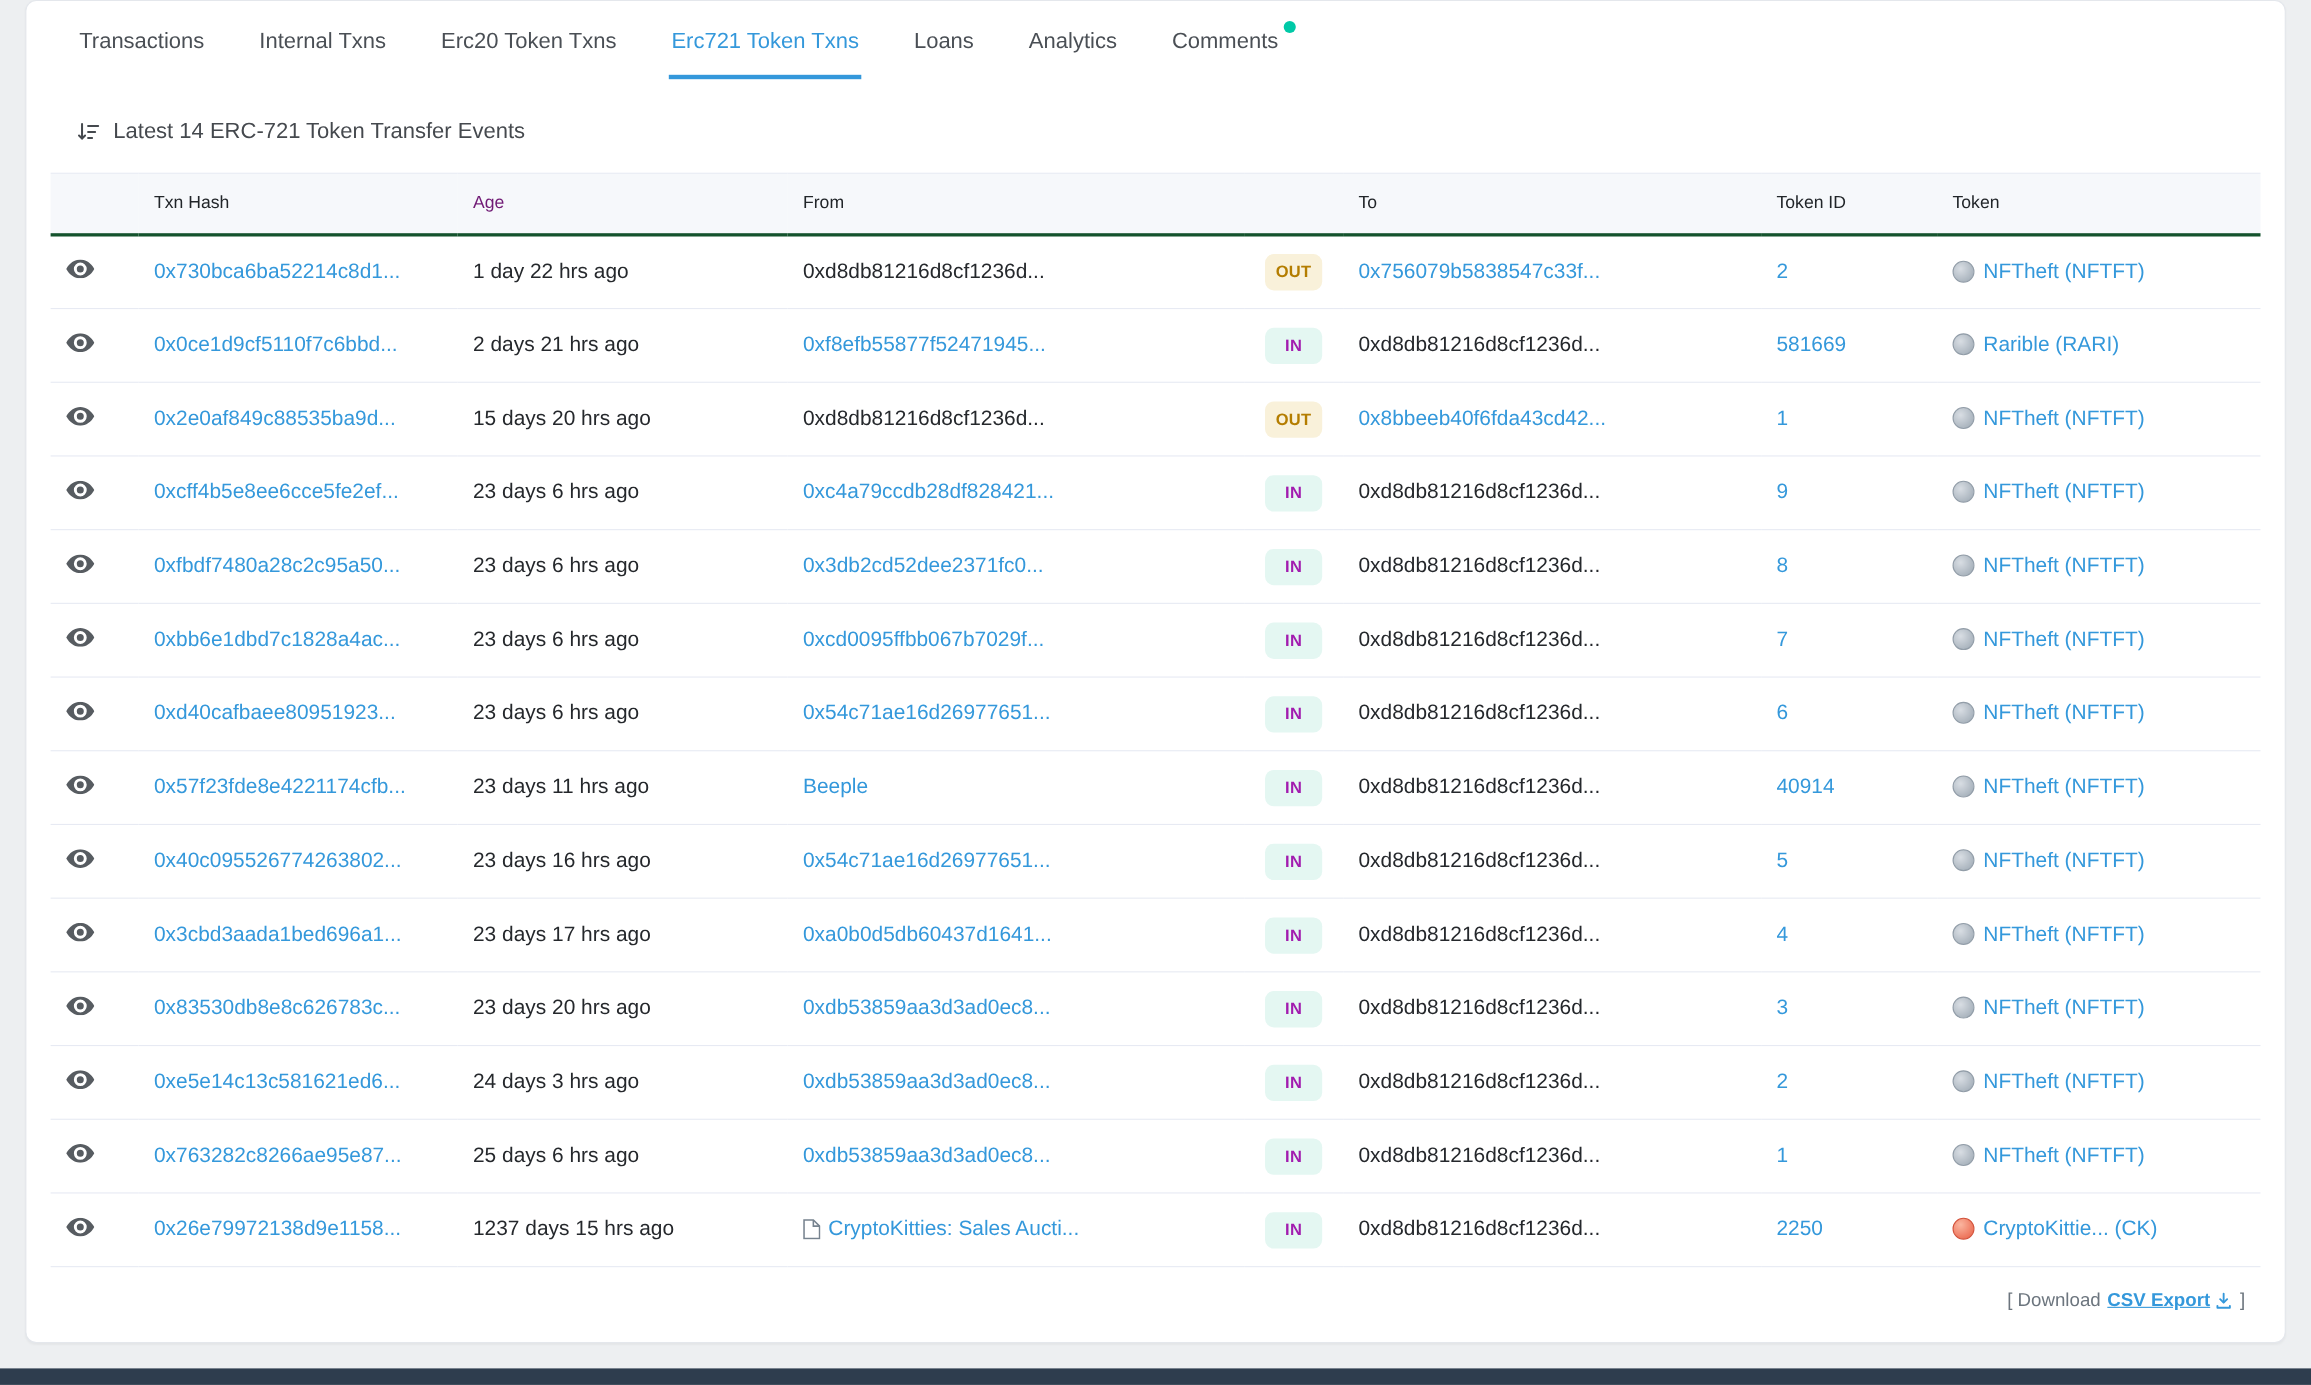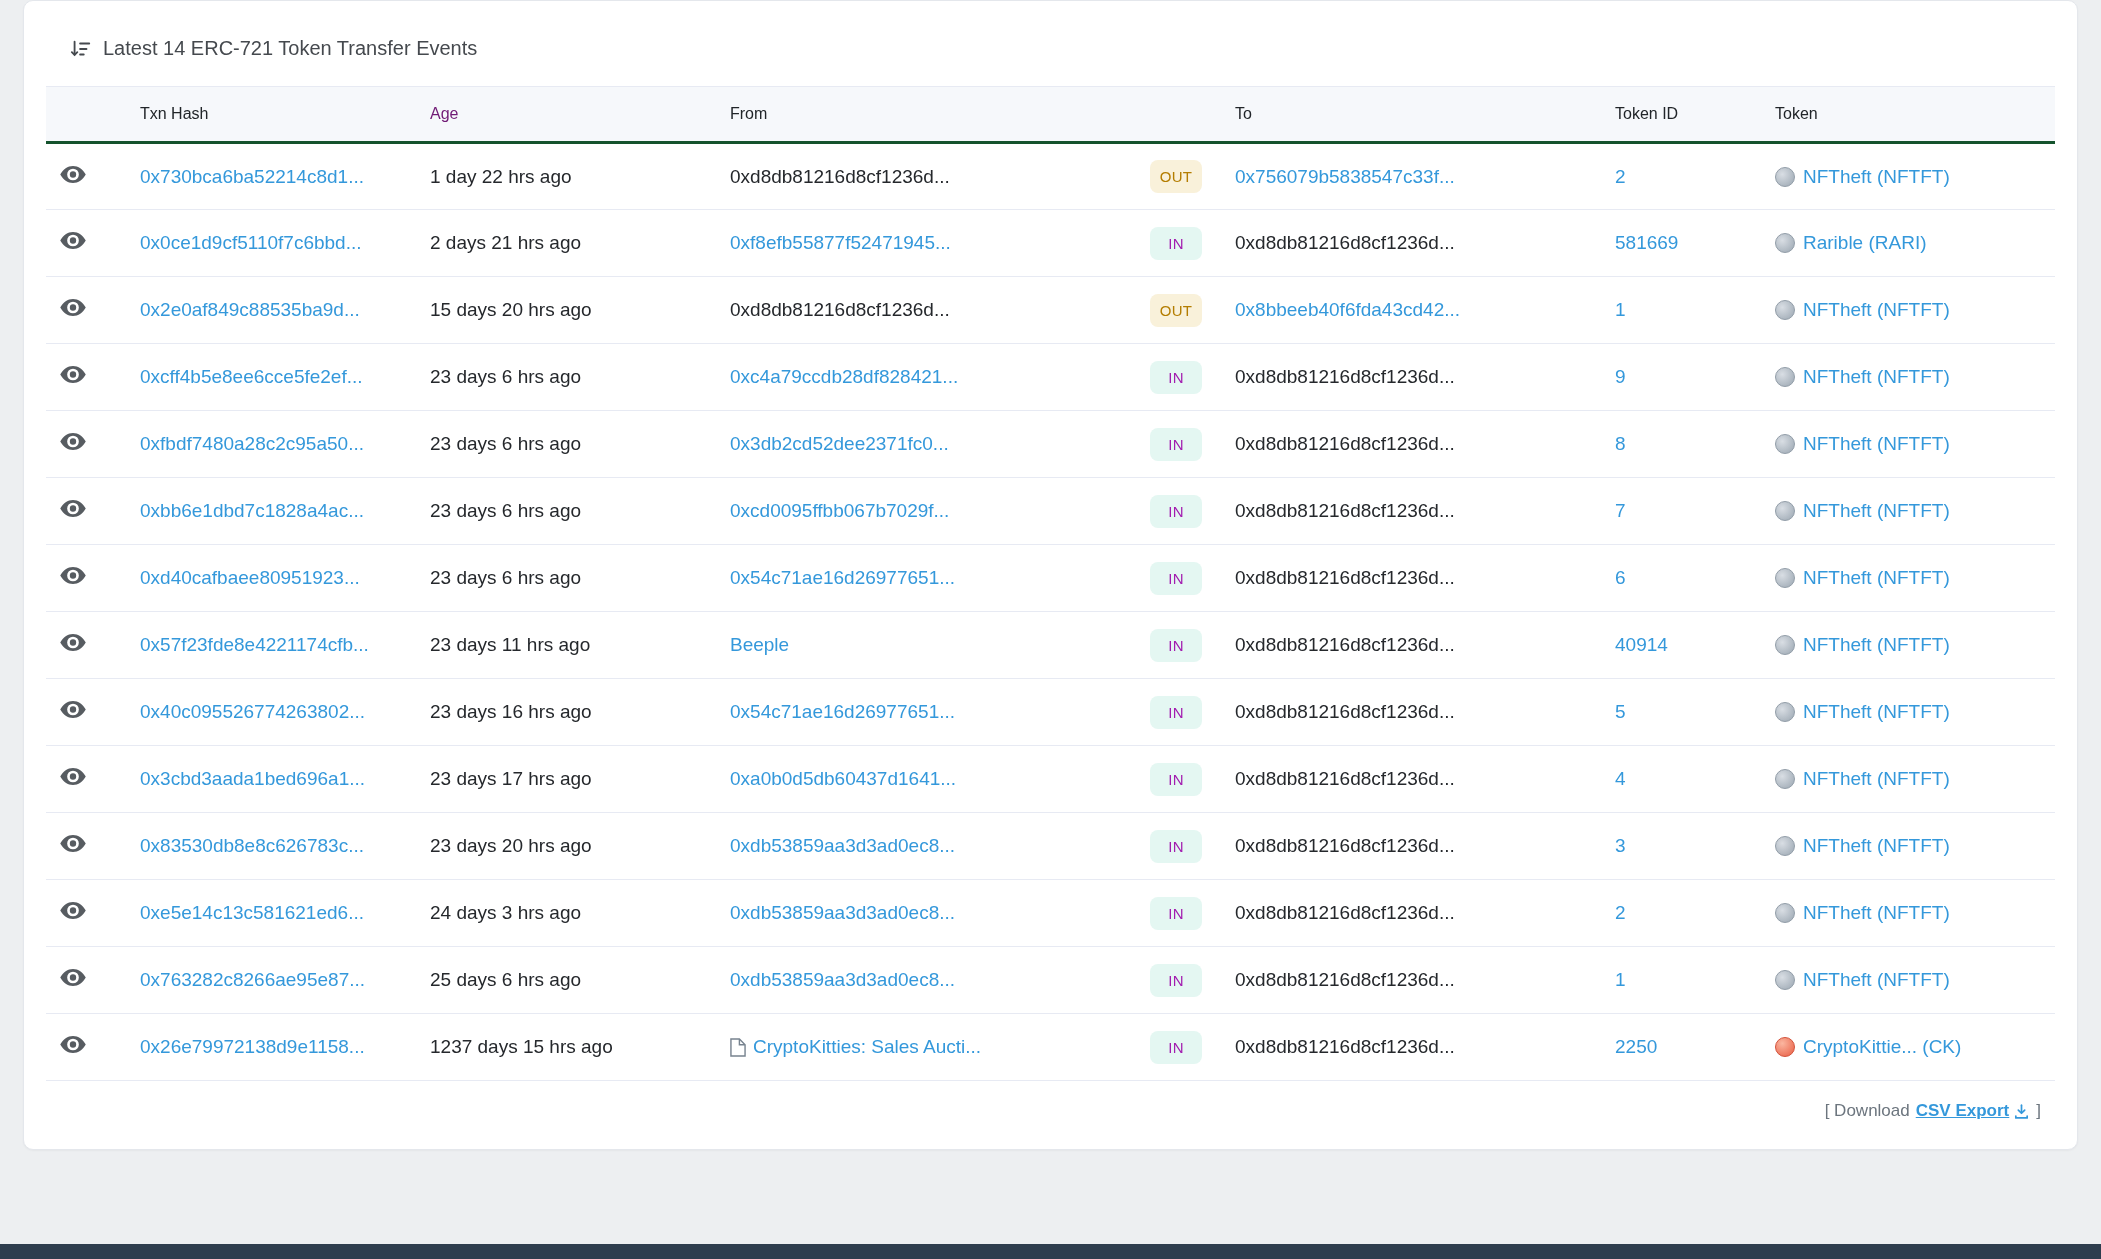--- a/index.html
+++ b/index.html
@@ -79,21 +79,21 @@
   .lnk { color: #3498db; }
   .plain { color: #25282c; }
 
   .c-dir { text-align: center; }
   .badge {
     display: inline-block;
     width: 52px;
     text-align: center;
     padding: 8px 0;
     font-size: 15px;
-    font-weight: 400;
+    font-weight: 700;
     border-radius: 8px;
     letter-spacing: 0.3px;
   }
   .badge.in  { color: #a21caf; background: #e4f7f2; }
   .badge.out { color: #b47d00; background: #f9f1da; }
 
   .eye { color: #575c61; cursor: pointer; display: inline-block; line-height: 0; }
   .doc-icon { display: inline-block; line-height: 0; vertical-align: -4px; margin-right: 7px; }
 
   .token-icon {
@@ -119,20 +119,29 @@
   .dl-icon { line-height: 0; }
 
   .spacer { flex: 1; }
   .footer-strip { height: 15px; background: #2e3d4e; width: 100%; }
 </style>
 </head>
 <body>
 
 <div class="card">
 
+  <div class="tabs" id="tabs">
+      <a class="tab">Transactions</a>
+      <a class="tab">Internal Txns</a>
+      <a class="tab">Erc20 Token Txns</a>
+      <a class="tab active">Erc721 Token Txns</a>
+      <a class="tab">Loans</a>
+      <a class="tab">Analytics</a>
+      <a class="tab">Comments<span class="tab-dot"></span></a>
+    </div>
 
   <div class="summary">
     <span class="sort-icon">
       <svg width="22" height="22" viewBox="0 0 24 24" fill="none" stroke="#45494e" stroke-width="2" stroke-linecap="round">
         <path d="M11 6h10M11 12h7M11 18h4"></path>
         <path d="M5 4v14"></path>
         <path d="M2 15.5l3 3 3-3"></path>
       </svg>
     </span>
     <span>Latest 14 ERC-721 Token Transfer Events</span>

